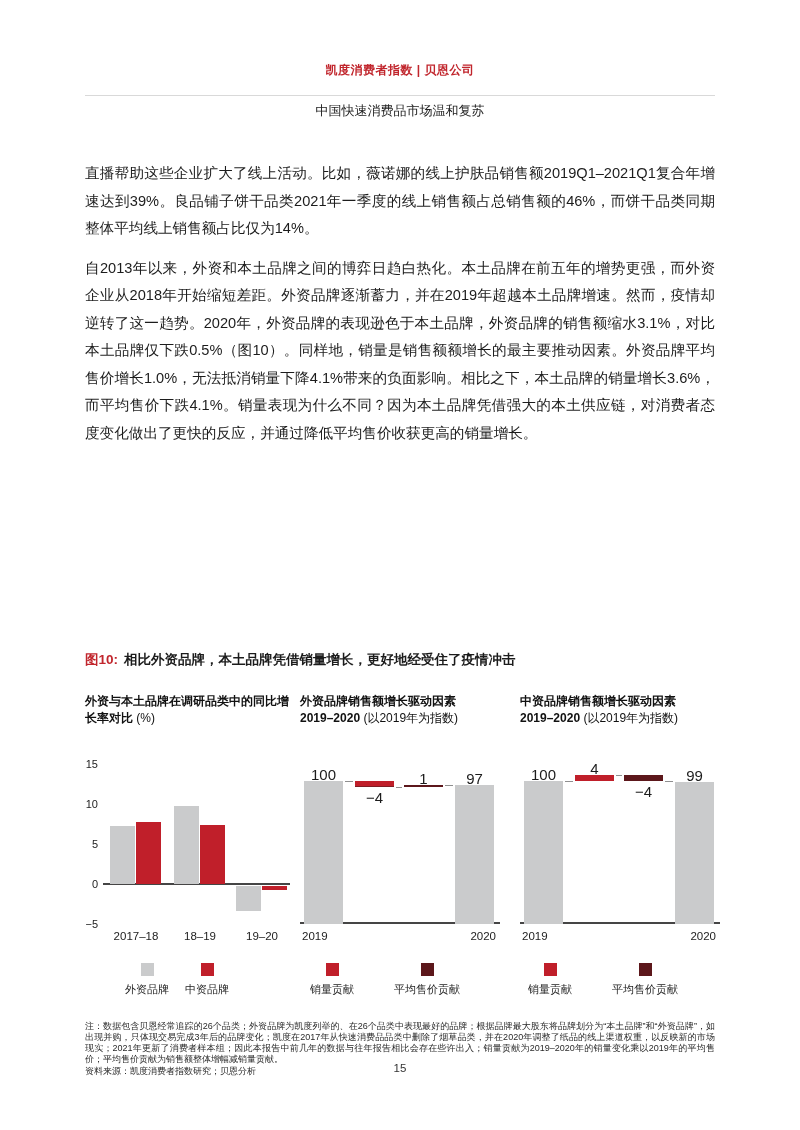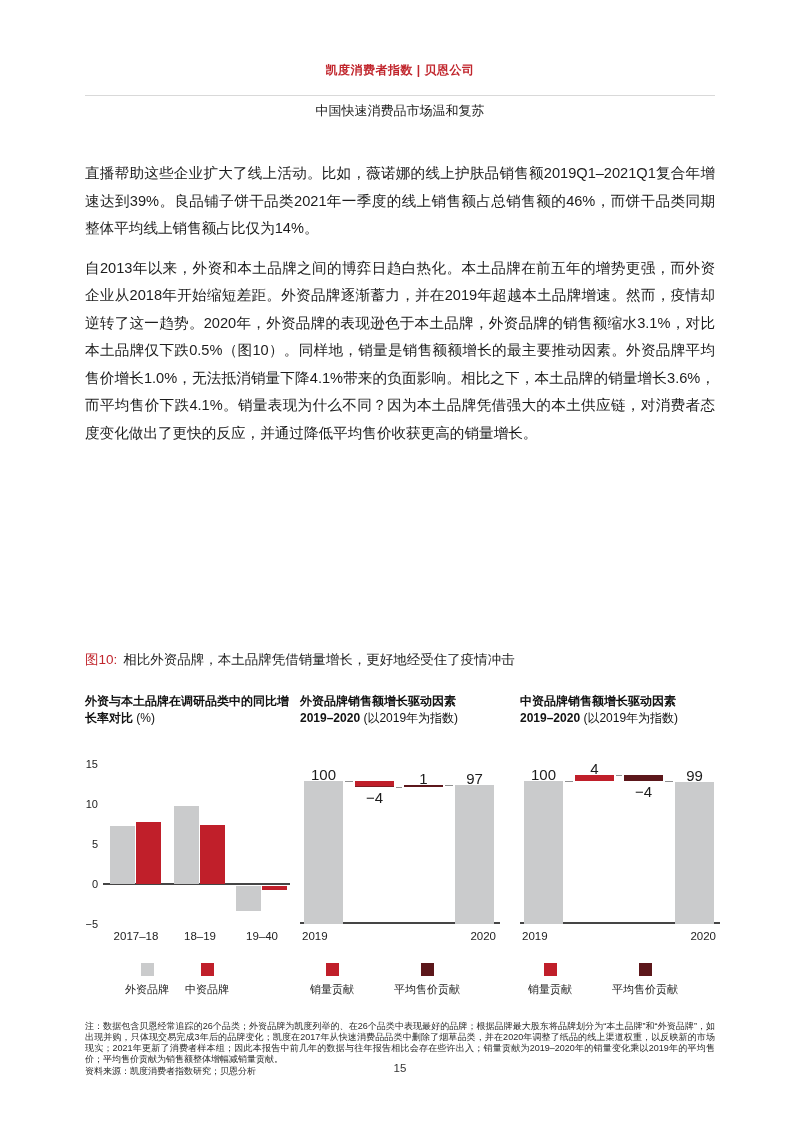--- a/index.html
+++ b/index.html
@@ -8,21 +8,21 @@
   .page { position:relative; width:800px; height:1130px; background:#fff; overflow:hidden; padding:62px 85px 0 85px; }
 
   .brand { text-align:center; font-size:12px; font-weight:bold; color:#c1262d; letter-spacing:.5px; }
   .rule { border:none; border-top:1px solid #d9d9d9; margin-top:16px; }
   .subtitle { text-align:center; font-size:13px; margin-top:6px; color:#222; }
 
   .para { font-size:14.6px; line-height:27.5px; text-align:justify; color:#1c1c1c; }
   .para1 { margin-top:40px; }
   .para2 { margin-top:12px; }
 
-  .caption { margin-top:204px; font-size:13.5px; font-weight:normal; color:#1c1c1c; }
+  .caption { margin-top:204px; font-size:13.5px; font-weight:bold; color:#1c1c1c; }
   .cap-label { color:#c1262d; margin-right:6px; }
 
   .charts-row { display:flex; margin-top:24px; }
   .chart-col { position:relative; }
   .col1 { width:215px; }
   .col2 { width:220px; }
   .col3 { width:195px; }
   .chart-title { font-size:12px; font-weight:bold; line-height:17px; height:36px; color:#111; }
   .chart-title .reg { font-weight:normal; }
   .chart-graph { margin-top:35px; }
@@ -96,21 +96,21 @@
               <div class="vbar" style="left: 33px; width: 25px; height: 61.6px; top: 58.4px; background: rgb(192, 31, 42);"></div>
               <div class="vbar" style="left: 71px; width: 25px; height: 77.6px; top: 42.4px; background: rgb(202, 203, 204);"></div>
               <div class="vbar" style="left: 97px; width: 25px; height: 59.2px; top: 60.8px; background: rgb(192, 31, 42);"></div>
               <div class="vbar" style="left: 133px; width: 25px; height: 24.8px; top: 122px; background: rgb(202, 203, 204);"></div>
               <div class="vbar" style="left: 159px; width: 25px; height: 4px; top: 122px; background: rgb(192, 31, 42);"></div>
             </div>
         </div>
         <div class="xlabels ml">
             <div class="xlab" style="left: 0px; width: 66px;">2017–18</div>
             <div class="xlab" style="left: 64px; width: 66px;">18–19</div>
-            <div class="xlab" style="left: 126px; width: 66px;">19–40</div>
+            <div class="xlab" style="left: 126px; width: 66px;">19–20</div>
           </div>
       </div>
       <div class="legend lg1">
           <div class="lg-item">
             <div class="lg-swatch" style="background: rgb(202, 203, 204);"></div>
             <span>外资品牌</span>
           </div>
           <div class="lg-item">
             <div class="lg-swatch" style="background: rgb(192, 31, 42);"></div>
             <span>中资品牌</span>

